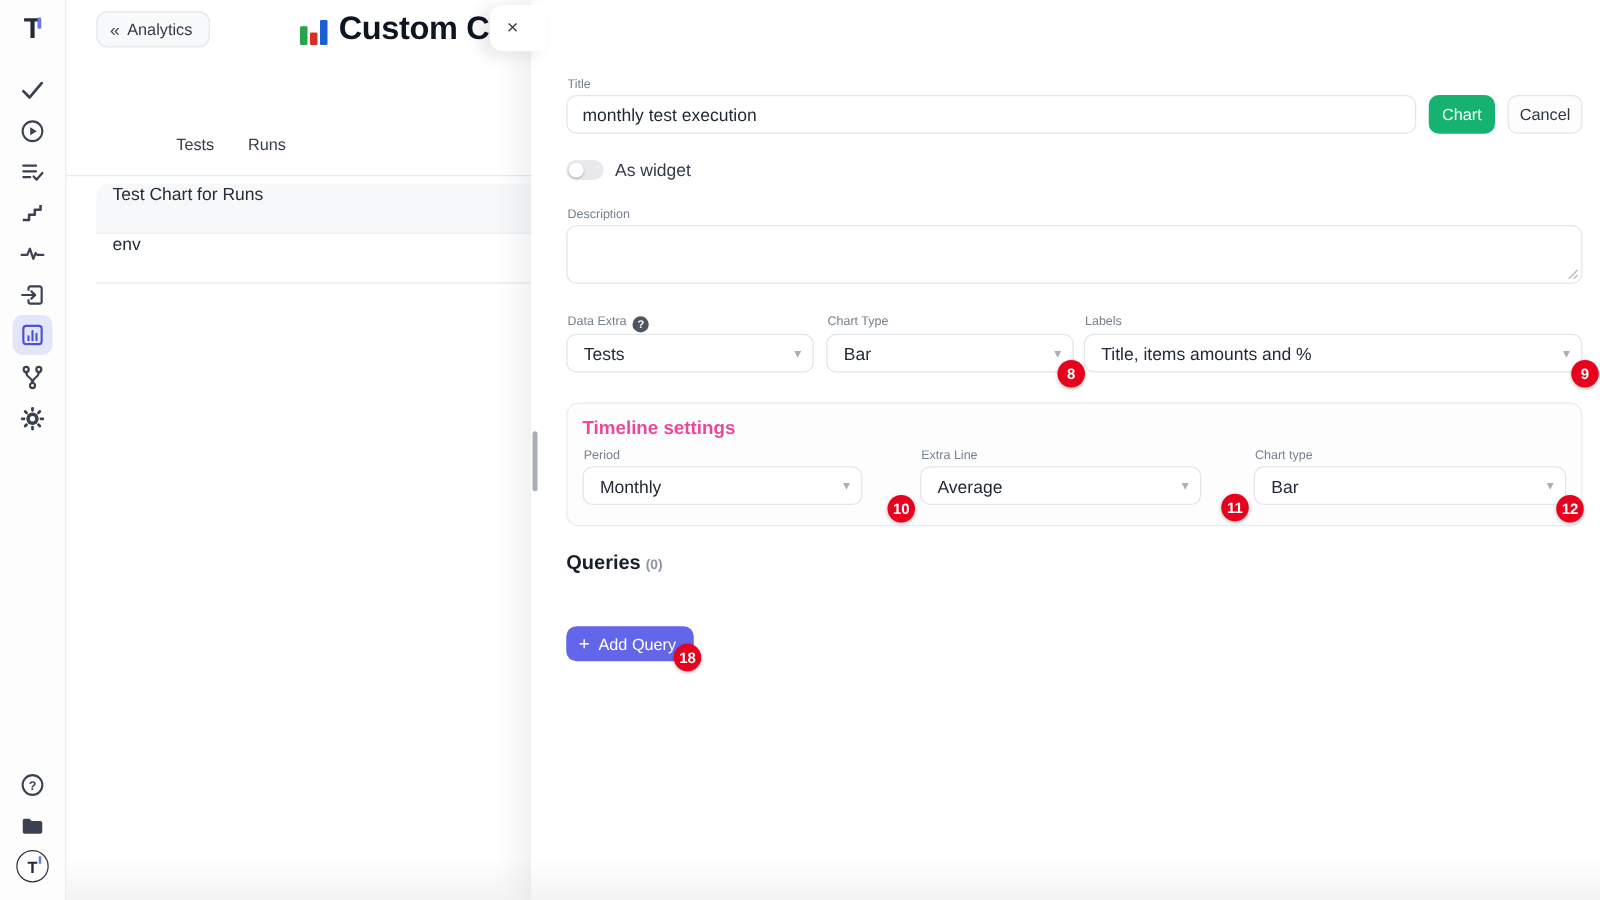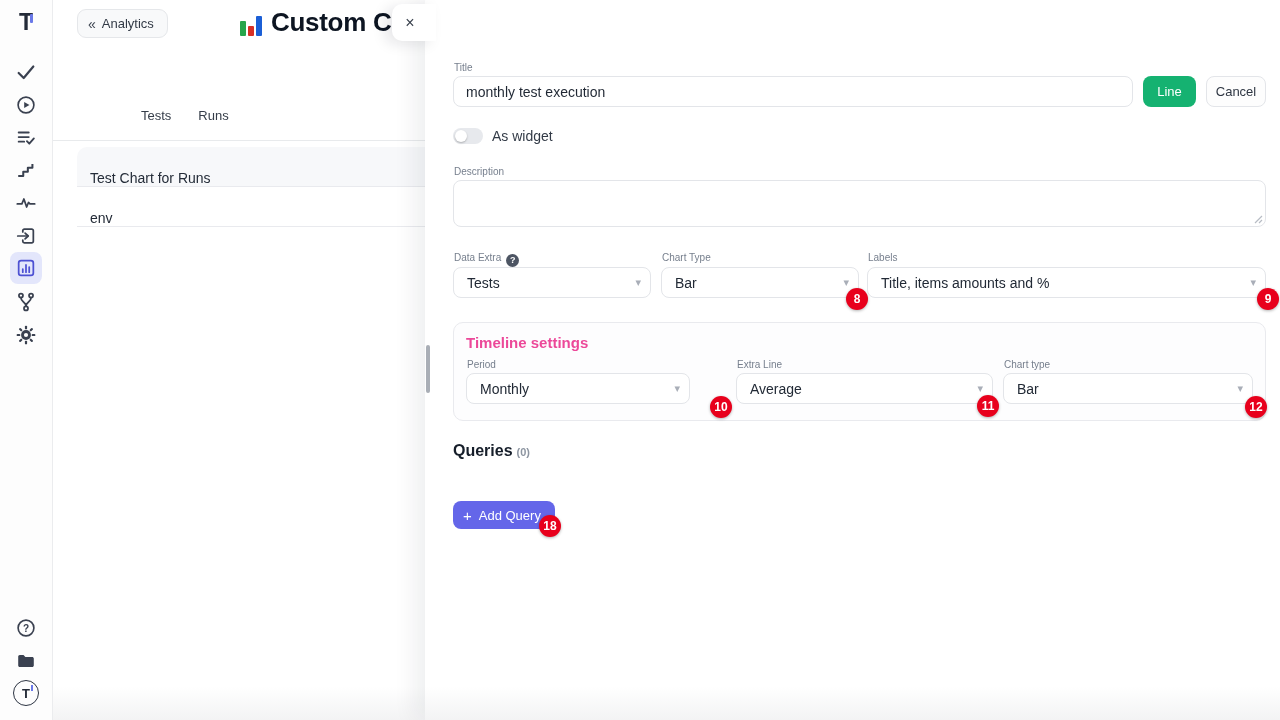--- a/index.html
+++ b/index.html
@@ -37,21 +37,21 @@
   .chart-ico .g { height:15px; background:#27a54b; }
   .chart-ico .r { height:10px; background:#d72f25; }
   .chart-ico .b { height:20px; background:#1b5fd6; }
   .page-title { font-size:26px; font-weight:700; color:#0d1522; letter-spacing:-0.3px; }
 
   .tabs { position:absolute; left:88px; top:108px; display:flex; gap:27px; font-size:13px; color:#353d49; }
   .tab { cursor:pointer; }
   .tabs-divider { position:absolute; left:0; right:0; top:140px; height:1px; background:#e8eaec; }
 
   .chart-list { position:absolute; left:24px; right:0; top:147px; }
-  .chart-row { height:40px; display:flex; align-items:flex-end; padding-left:13px;
+  .chart-row { height:40px; display:flex; align-items:flex-start; padding-left:13px;
     font-size:14px; color:#242c38; border-bottom:1px solid #e9eaee; cursor:pointer; }
   .chart-row.first { background:#f7f8fa; border-top-left-radius:10px; }
 
   
   .drawer { position:absolute; left:425px; top:0; width:855px; height:720px; background:#ffffff;
     box-shadow:-10px 0 22px rgba(15,23,42,.07); z-index:10; }
   .drawer-header { position:absolute; left:0; right:0; top:0; height:46px; border-bottom:1px solid #eef0f2; }
   .drawer-title { position:absolute; left:28px; top:15px; font-size:15px; color:#3a424e; }
   .x-btn { position:absolute; width:24px; height:24px; display:flex; align-items:center; justify-content:center;
     color:#3a424e; font-size:17px; cursor:pointer; }
@@ -234,21 +234,21 @@
 
 <aside class="drawer">
   <div class="side-tab">
     <span class="x-btn" style="position:absolute"></span>
   </div>
   <div class="resize-handle"></div>
 
 
   <label class="flabel" style="left:29px; top:62px">Title</label>
   <input class="tinput" style="left: 28px; top: 76px;" value="monthly test execution">
-  <button class="btn btn-save">Line</button>
+  <button class="btn btn-save">Chart</button>
   <button class="btn btn-cancel">Cancel</button>
 
   <div class="toggle">
       <span class="knob"></span>
     </div>
   <span class="toggle-label">As widget</span>
 
   <label class="flabel" style="left:29px; top:166px">Description</label>
   <textarea class="desc-area" style=""></textarea>
   <svg class="resize-glyph" width="10" height="10" viewBox="0 0 10 10">
@@ -272,21 +272,21 @@
 
   <div class="timeline-box"></div>
   <h2 class="tl-heading">Timeline settings</h2>
 
   <label class="flabel" style="left:42px; top:359px">Period</label>
   <div class="select" style="left:41px; top:373px; width:224px">
     <span>Monthly</span>
   </div>
 
   <label class="flabel" style="left:312px; top:359px">Extra Line</label>
-  <div class="select" style="left:311px; top:373px; width:257px">
+  <div class="select" style="left:311px; top:373px; width:225px">
     <span>Average</span>
   </div>
 
   <label class="flabel" style="left:579px; top:359px">Chart type</label>
   <div class="select" style="left:578px; top:373px; width:250px">
     <span>Bar</span>
   </div>
 
   <h2 class="queries-head">
     <span>Queries</span><span class="queries-count">(0)</span>

